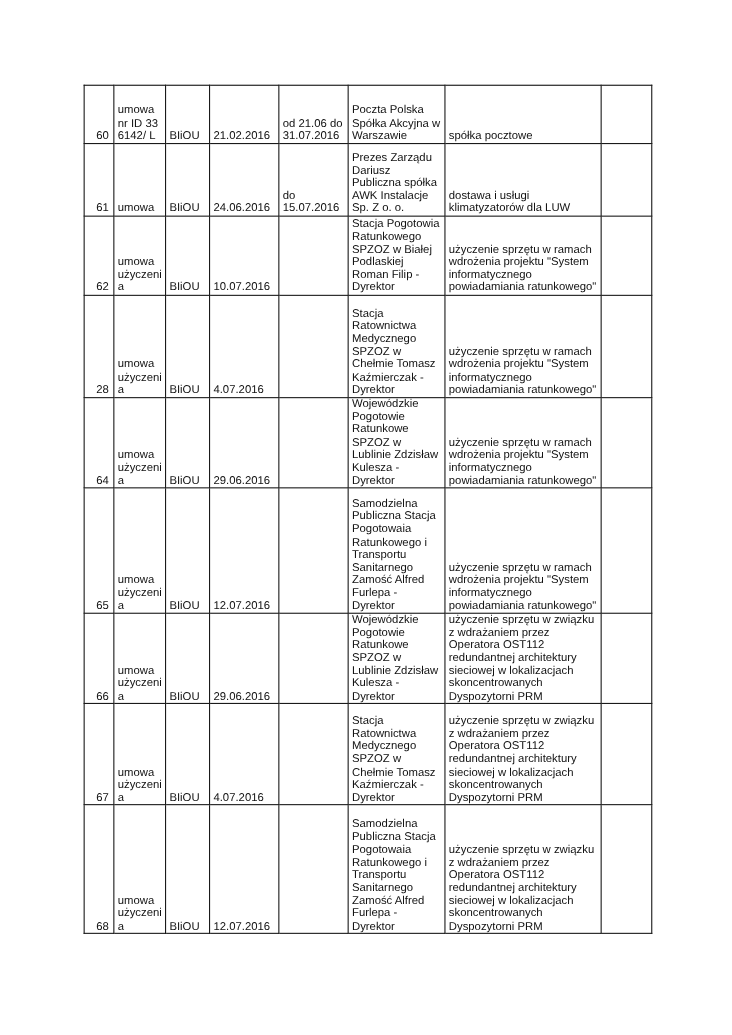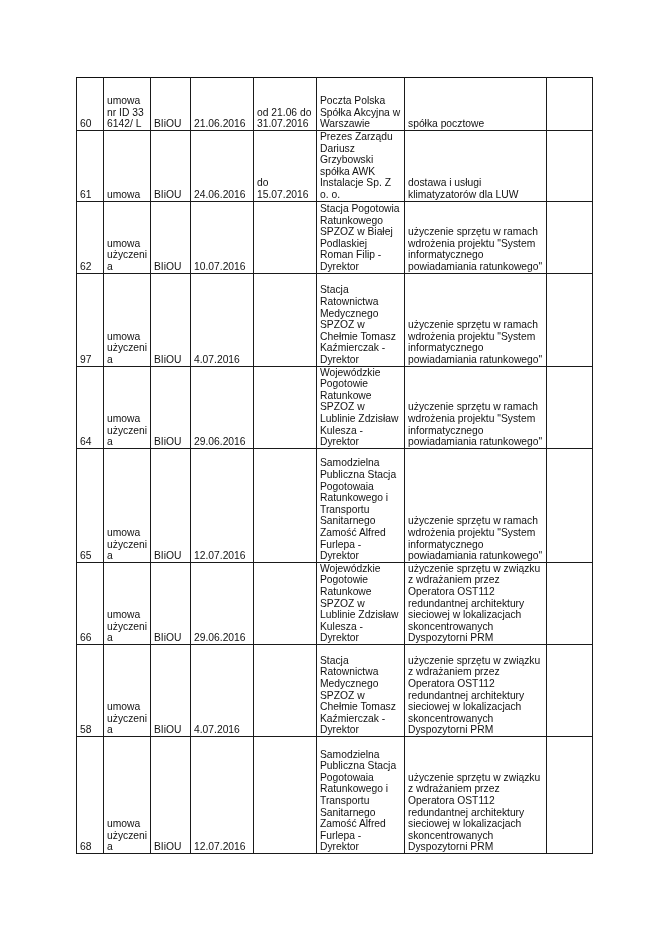--- a/index.html
+++ b/index.html
@@ -2,21 +2,21 @@
 <html><head>
 <meta charset="utf-8">
 <style>
   html, body { margin: 0; padding: 0; background: #ffffff; }
   body { width: 665px; height: 941px; position: relative; overflow: hidden;
          font-family: "Liberation Sans", sans-serif; color: #111; }
   table.doc { position: absolute; left: 76px; top: 77px; border-collapse: collapse;
               table-layout: fixed; font-size: 10.3px; line-height: 11.6px; }
   table.doc td { border: 1px solid #1a1a1a; vertical-align: bottom; padding: 0 2px 0 3px;
                  overflow: hidden; white-space: normal; word-break: break-word; }
-  table.doc td.c-lp { text-align: left; padding-right: 4px; }
+  table.doc td.c-lp { text-align: right; padding-right: 4px; }
   table.doc td.c-period { }
   table.doc tr.first td { border-top: 1.5px solid #111; }
 </style>
 </head>
 <body>
 
 <table class="doc">
   <colgroup>
     <col style="width:27px">
     <col style="width:47px">
@@ -25,48 +25,48 @@
     <col style="width:63px">
     <col style="width:88px">
     <col style="width:142px">
     <col style="width:46px">
   </colgroup>
   <tbody>
     <tr class="first" style="height:53px">
       <td class="c-lp">60</td>
       <td style="word-break:break-all">umowa nr ID 336142/ L</td>
       <td>BIiOU</td>
-      <td>21.06.2016</td>
+      <td>21.02.2016</td>
       <td class="c-period">od 21.06 do 31.07.2016</td>
       <td>Poczta Polska Spółka Akcyjna w Warszawie</td>
       <td>spółka pocztowe</td>
       <td></td>
     </tr>
     <tr style="height:66px">
       <td class="c-lp">61</td>
       <td>umowa</td>
       <td>BIiOU</td>
       <td>24.06.2016</td>
       <td class="c-period">do 15.07.2016</td>
-      <td>Prezes Zarządu Dariusz Grzybowski spółka AWK Instalacje Sp. Z o. o.</td>
+      <td>Prezes Zarządu Dariusz Publiczna spółka AWK Instalacje Sp. Z o. o.</td>
       <td>dostawa i usługi klimatyzatorów dla LUW</td>
       <td></td>
     </tr>
     <tr style="height:72px">
       <td class="c-lp">62</td>
       <td style="word-break:break-all">umowa użyczeni a</td>
       <td>BIiOU</td>
       <td>10.07.2016</td>
       <td class="c-period"></td>
       <td>Stacja Pogotowia Ratunkowego SPZOZ w Białej Podlaskiej Roman Filip - Dyrektor</td>
       <td>użyczenie sprzętu w ramach wdrożenia projektu "System informatycznego powiadamiania ratunkowego"</td>
       <td></td>
     </tr>
     <tr style="height:93px">
-      <td class="c-lp">97</td>
+      <td class="c-lp">28</td>
       <td style="word-break:break-all">umowa użyczeni a</td>
       <td>BIiOU</td>
       <td>4.07.2016</td>
       <td class="c-period"></td>
       <td>Stacja Ratownictwa Medycznego SPZOZ w Chełmie Tomasz Kaźmierczak - Dyrektor</td>
       <td>użyczenie sprzętu w ramach wdrożenia projektu "System informatycznego powiadamiania ratunkowego"</td>
       <td></td>
     </tr>
     <tr style="height:82px">
       <td class="c-lp">64</td>
@@ -92,21 +92,21 @@
       <td class="c-lp">66</td>
       <td style="word-break:break-all">umowa użyczeni a</td>
       <td>BIiOU</td>
       <td>29.06.2016</td>
       <td class="c-period"></td>
       <td>Wojewódzkie Pogotowie Ratunkowe SPZOZ w Lublinie Zdzisław Kulesza - Dyrektor</td>
       <td>użyczenie sprzętu w związku z wdrażaniem przez Operatora OST112 redundantnej architektury sieciowej w lokalizacjach skoncentrowanych Dyspozytorni PRM</td>
       <td></td>
     </tr>
     <tr style="height:92px">
-      <td class="c-lp">58</td>
+      <td class="c-lp">67</td>
       <td style="word-break:break-all">umowa użyczeni a</td>
       <td>BIiOU</td>
       <td>4.07.2016</td>
       <td class="c-period"></td>
       <td>Stacja Ratownictwa Medycznego SPZOZ w Chełmie Tomasz Kaźmierczak - Dyrektor</td>
       <td>użyczenie sprzętu w związku z wdrażaniem przez Operatora OST112 redundantnej architektury sieciowej w lokalizacjach skoncentrowanych Dyspozytorni PRM</td>
       <td></td>
     </tr>
     <tr style="height:117px">
       <td class="c-lp">68</td>

